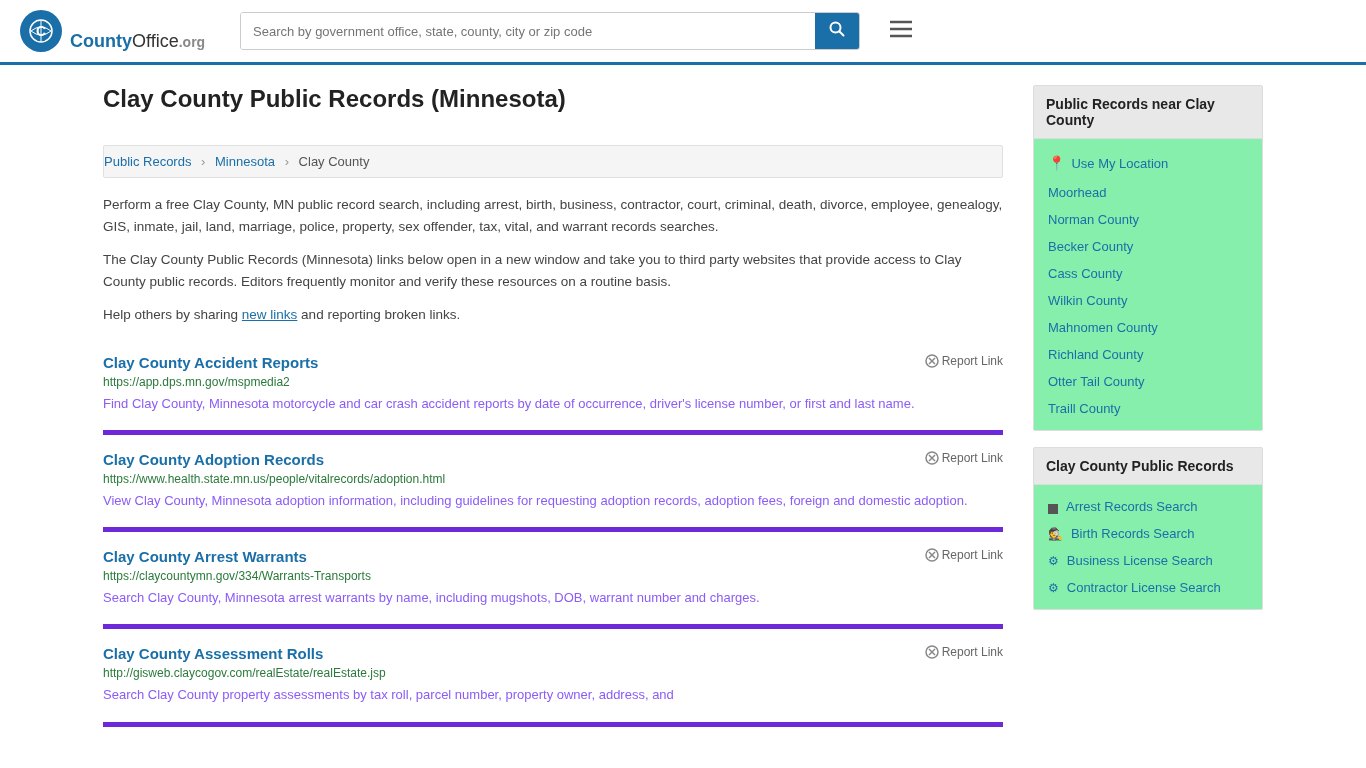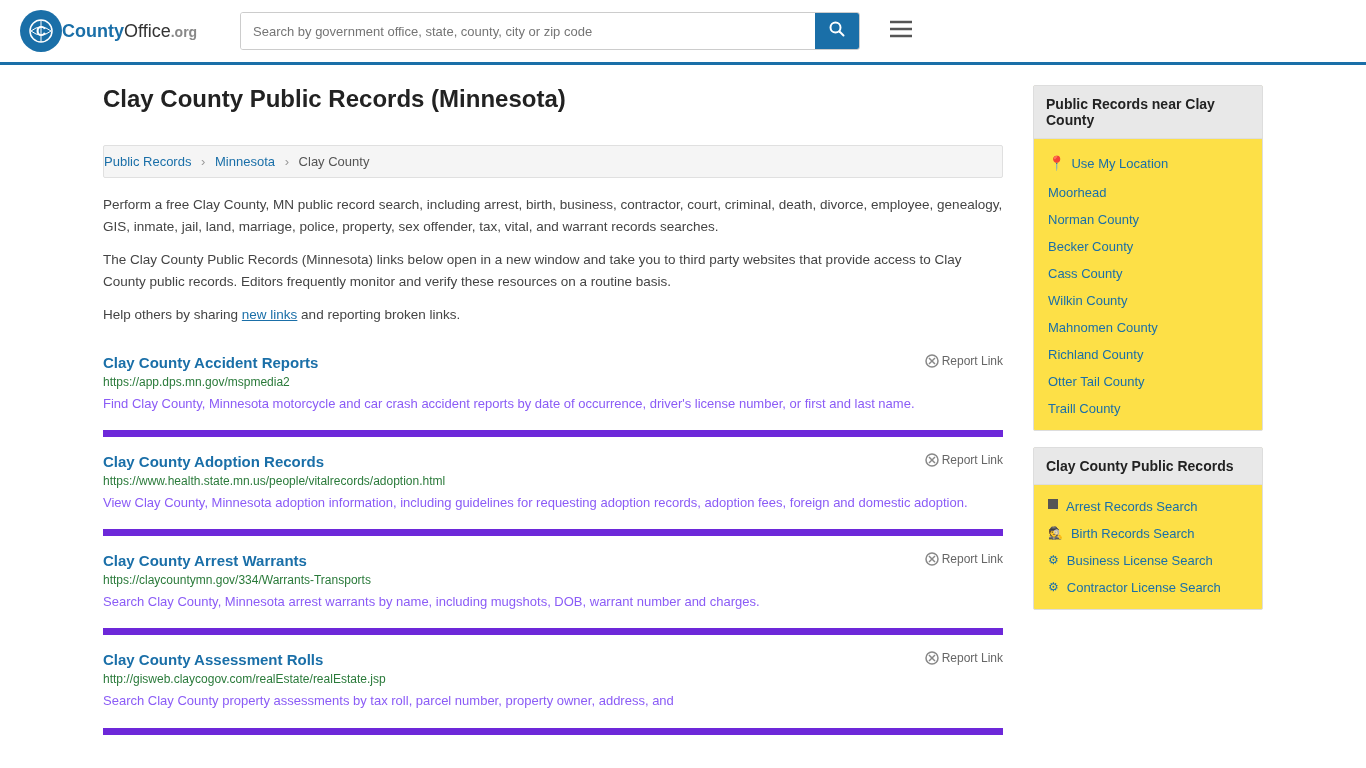--- a/index.html
+++ b/index.html
@@ -9,21 +9,22 @@
     .header {
       background: #fff;
       border-bottom: 3px solid #1a6fa8;
       padding: 10px 20px;
       display: flex;
       align-items: center;
       gap: 20px;
     }
     .logo-area {
       display: flex;
-      align-items: center;
+      align-items: flex-end;
+      gap: 8px;
       min-width: 200px;
     }
     .logo-circle {
       width: 42px;
       height: 42px;
       background: #1a6fa8;
       border-radius: 50%;
       display: flex;
       align-items: center;
       justify-content: center;
@@ -127,21 +128,21 @@
       line-height: 1.6;
       margin-bottom: 12px;
     }
     .description a {
       color: #1a6fa8;
       text-decoration: underline;
     }
 
     
     .record-entry {
-      border-bottom: 7px solid #6d28d9;
+      border-bottom: 5px solid #6d28d9;
       padding: 16px 0;
     }
     .record-header {
       display: flex;
       justify-content: space-between;
       align-items: flex-start;
       margin-bottom: 4px;
     }
     .record-title {
       font-size: 15px;
@@ -165,39 +166,39 @@
       margin-bottom: 5px;
     }
     .record-desc {
       font-size: 13px;
       color: #8b5cf6;
       line-height: 1.55;
     }
 
     
     .sidebar-section {
-      background: #fde047;
+      background: #86efac;
       border: 1px solid #ddd;
       margin-bottom: 16px;
       border-radius: 2px;
     }
     .sidebar-section-header {
       background: #e8e8e8;
       border-bottom: 1px solid #ddd;
       padding: 10px 12px;
       font-size: 14px;
       font-weight: bold;
       color: #222;
     }
     .sidebar-section-body {
       padding: 8px 0;
     }
     .sidebar-link {
       display: flex;
-      align-items: flex-start;
+      align-items: flex-end;
       gap: 8px;
       padding: 6px 14px;
       color: #1a6fa8;
       text-decoration: none;
       font-size: 13px;
       cursor: pointer;
     }
     .use-location {
       display: flex;
       align-items: center;

